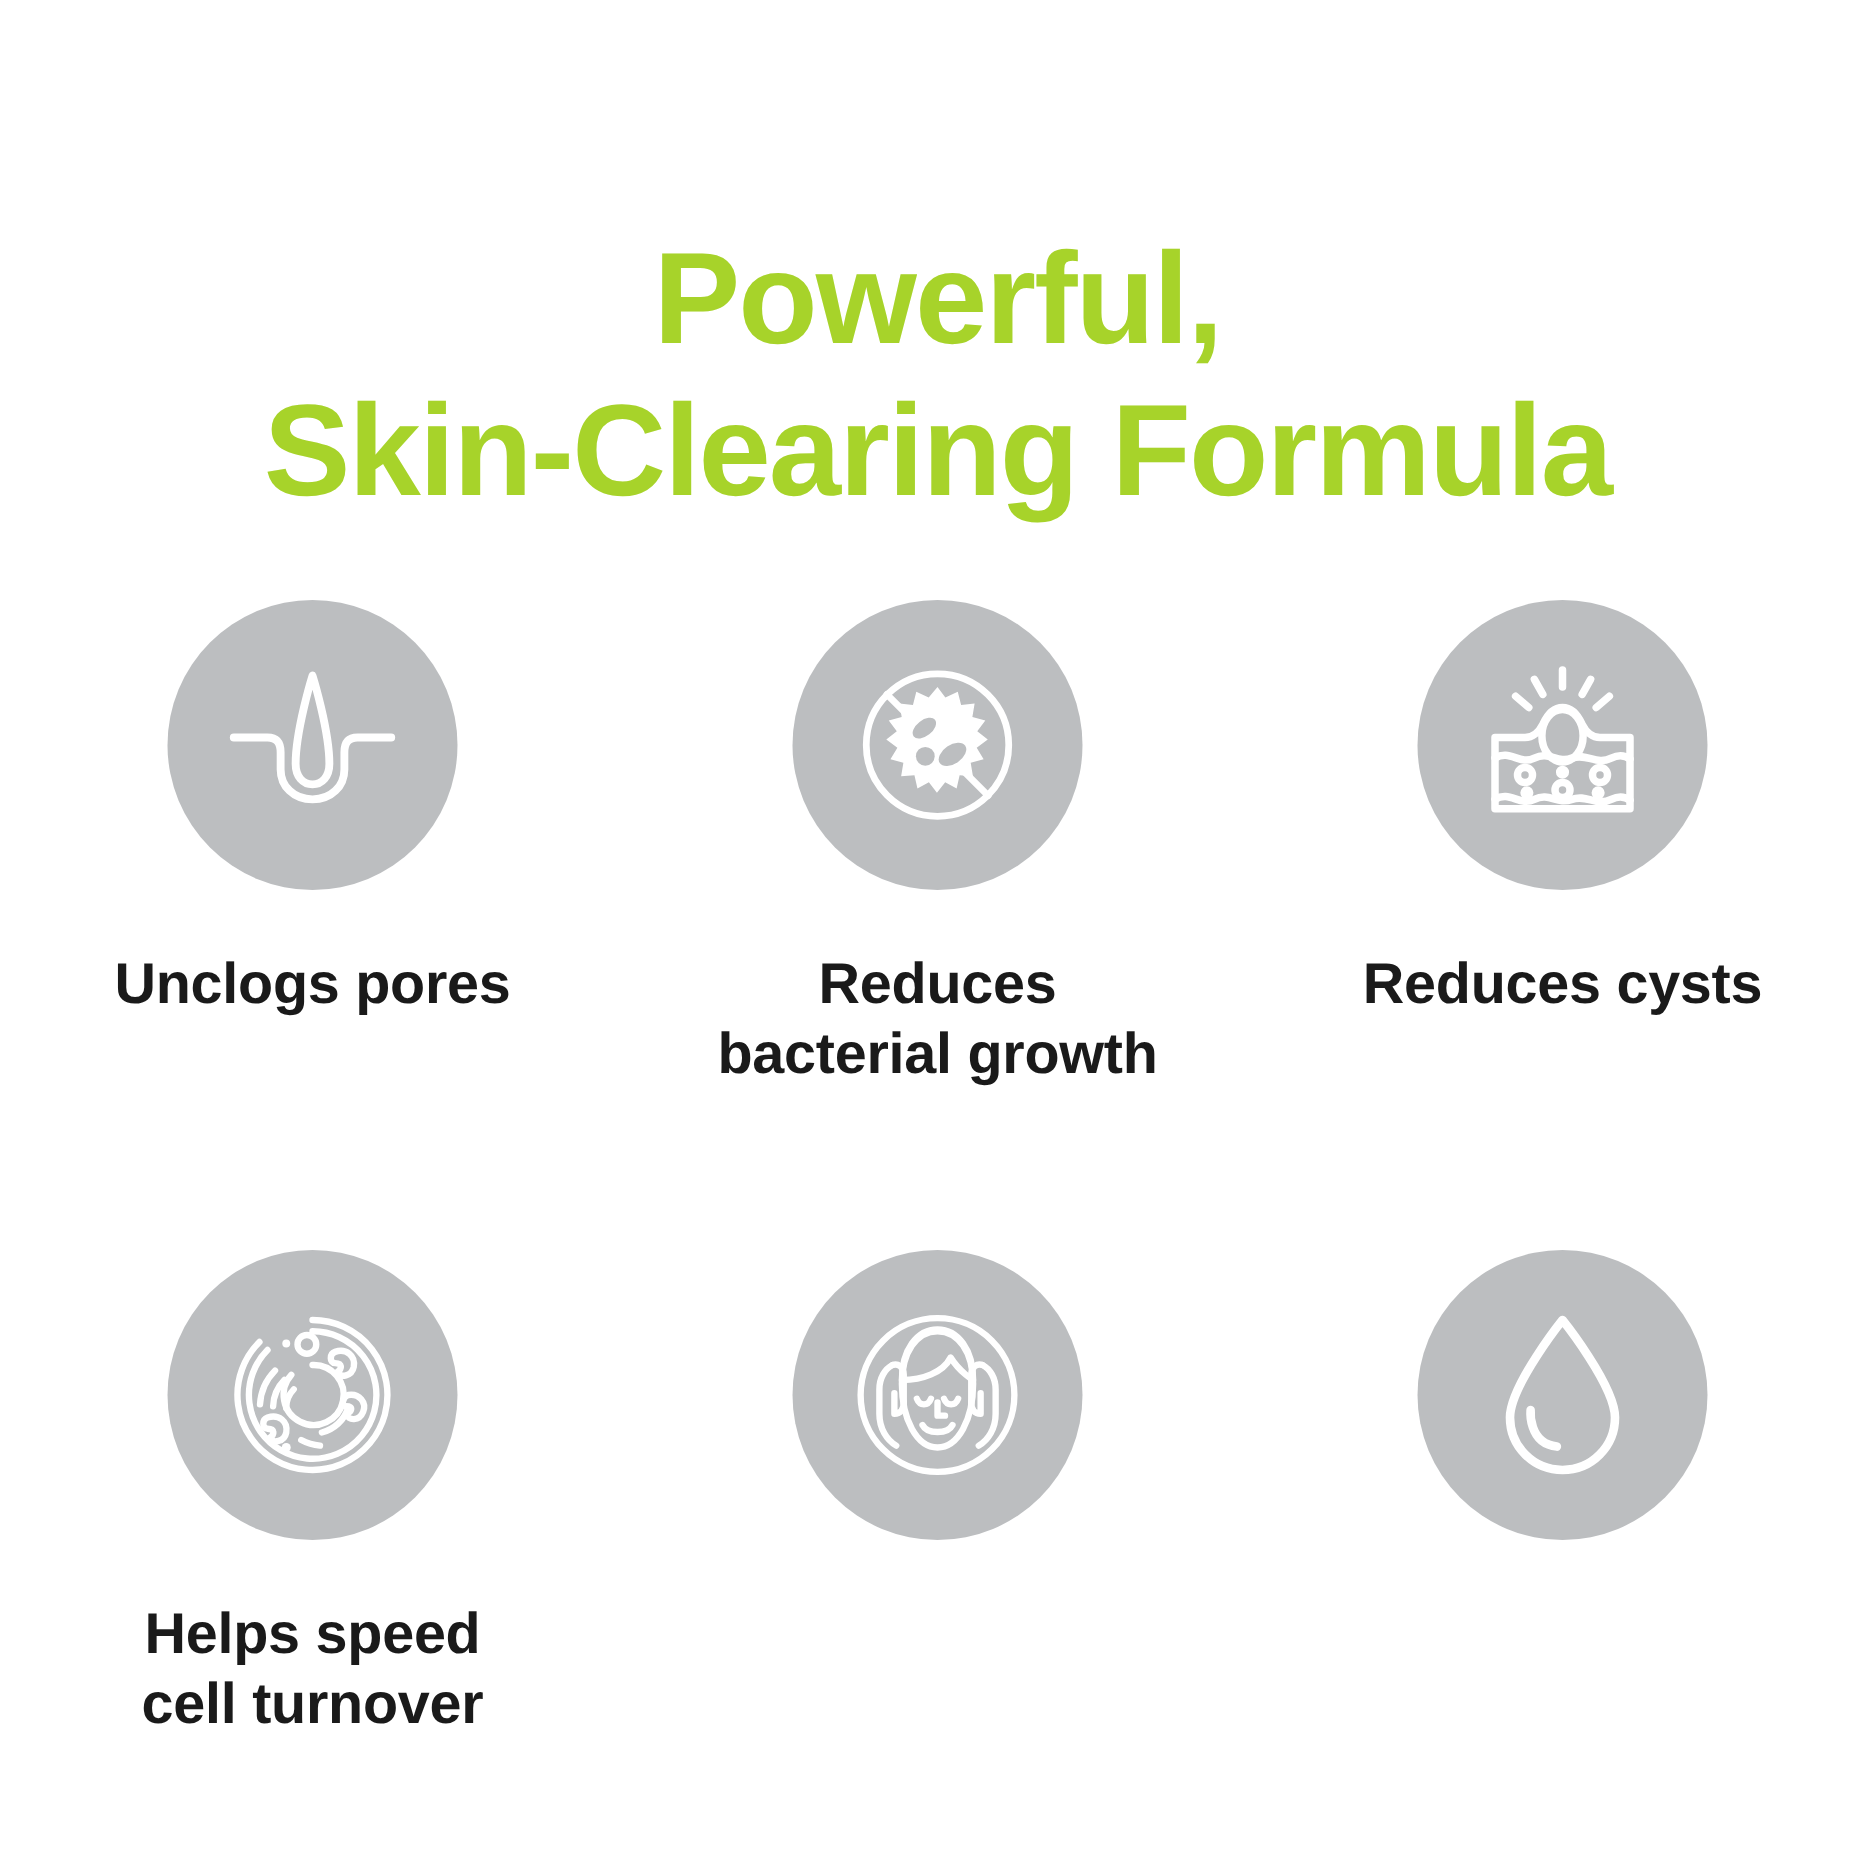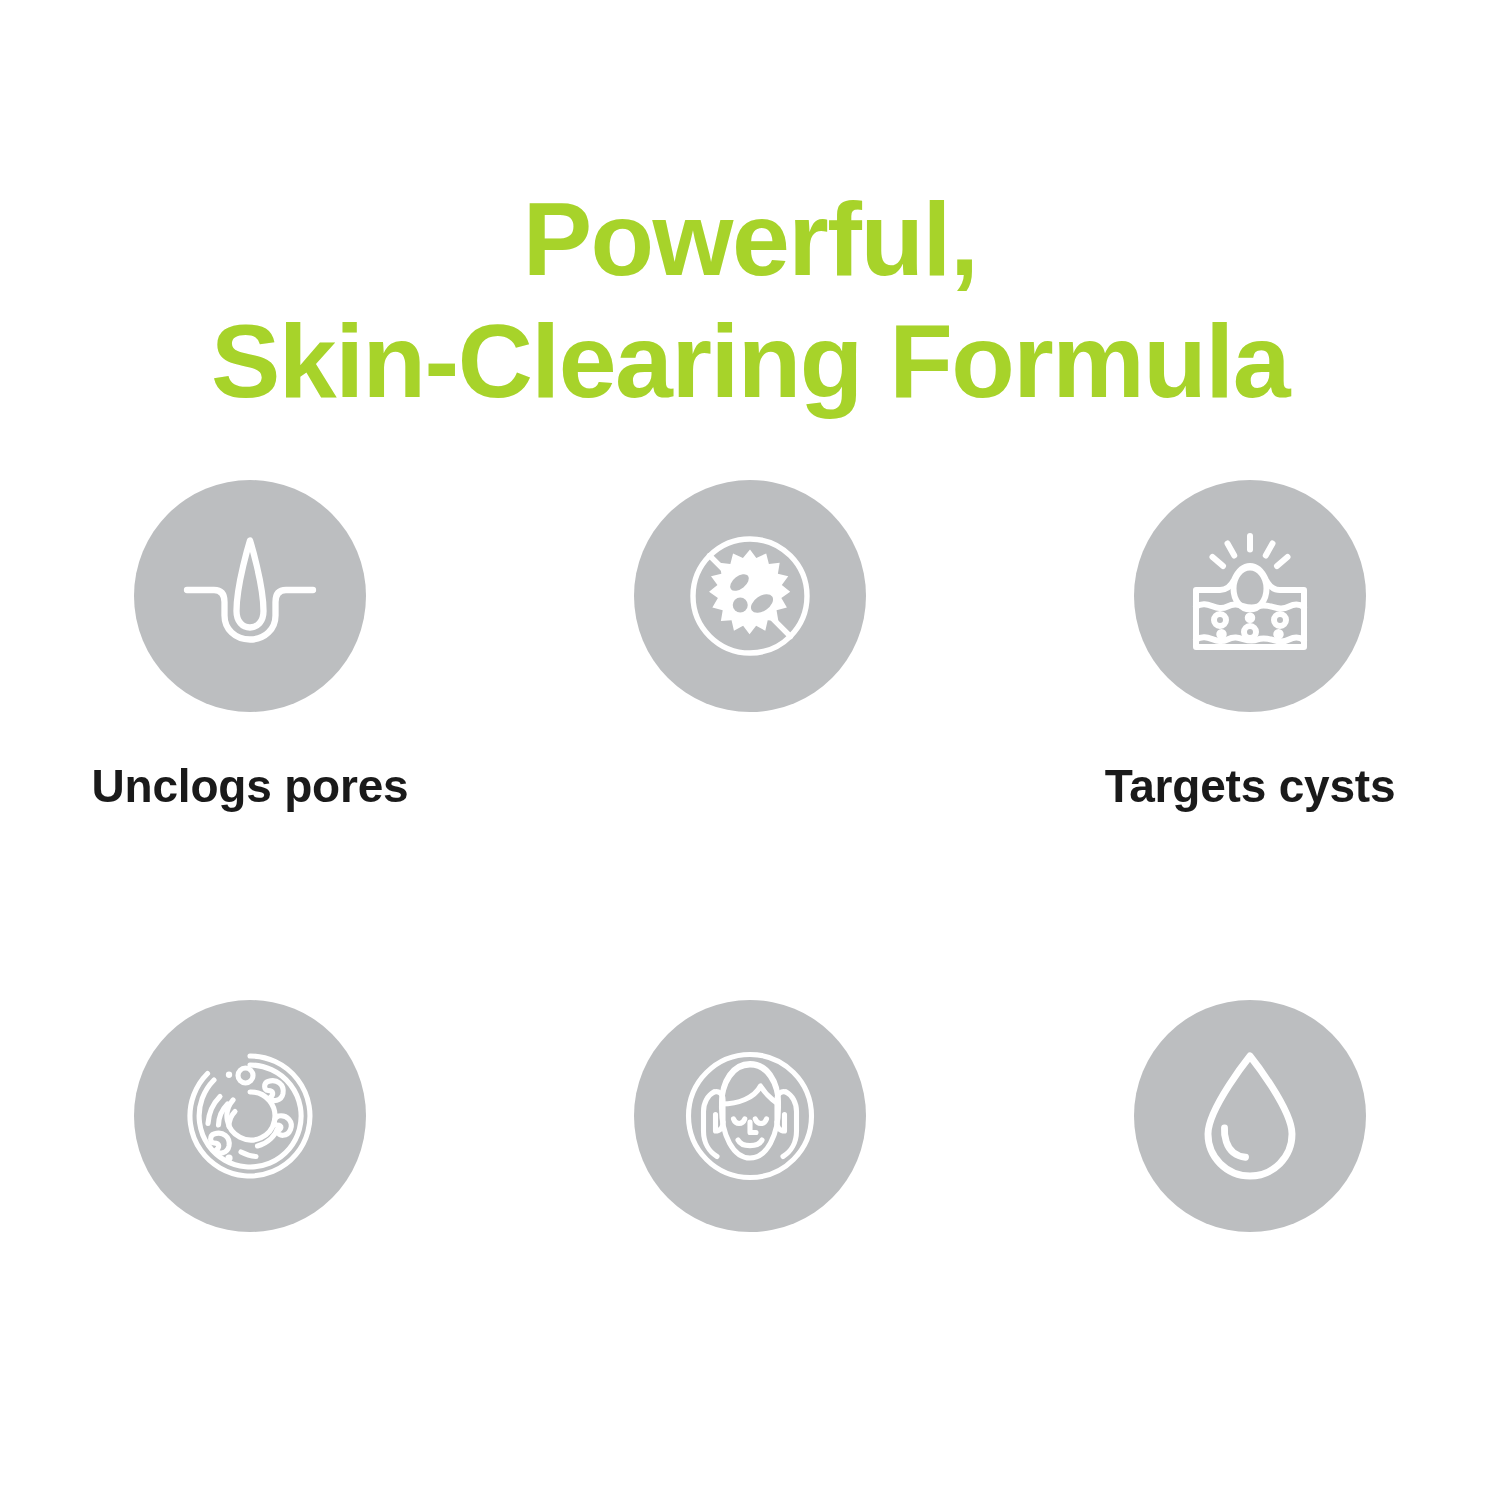--- a/index.html
+++ b/index.html
@@ -124,20 +124,22 @@
                      L24.9 57.6 L28.6 51.4 L22.7 47.1 L28.3 42.7 L24 36.9 L30.9 35.1 L29.7 27.9
                      L36.9 28.6 L38.7 21.6 L45.3 24.6 Z"></path>
           </g>
           <g fill="#BCBEC0">
             <ellipse cx="43" cy="41" rx="7.2" ry="4.2" transform="rotate(-38 43 41)"></ellipse>
             <ellipse cx="58" cy="55" rx="8.2" ry="5" transform="rotate(-34 58 55)"></ellipse>
             <circle cx="43.5" cy="56" r="5"></circle>
           </g>
         </svg>
       </div>
+      <div class="caption">Reduces
+bacterial growth</div>
     </div>
 
     <div class="cell">
       <div class="icon-circle">
         <svg viewBox="0 0 100 100" fill="none" stroke="#ffffff" stroke-width="4" stroke-linecap="round" stroke-linejoin="round" aria-hidden="true">
 
           <line x1="50" y1="10" x2="50" y2="19"></line>
           <line x1="35" y1="15" x2="39.5" y2="23"></line>
           <line x1="65" y1="15" x2="60.5" y2="23"></line>
           <line x1="25" y1="24" x2="32" y2="30"></line>
@@ -152,21 +154,21 @@
           <path d="M14 79 C22 74 27 83 35 79 C43 75 47 82 55 79 C63 76 68 83 76 79 C81 76.5 84 78 86 79.5"></path>
 
           <circle cx="30" cy="66" r="4"></circle>
           <circle cx="70" cy="66" r="4"></circle>
           <circle cx="50" cy="74" r="4"></circle>
           <circle cx="50" cy="64.5" r="1.5" fill="#ffffff"></circle>
           <circle cx="31" cy="75.5" r="1.5" fill="#ffffff"></circle>
           <circle cx="69" cy="75.5" r="1.5" fill="#ffffff"></circle>
         </svg>
       </div>
-      <div class="caption">Targets cysts</div>
+      <div class="caption">Reduces cysts</div>
     </div>
 
     <div class="cell">
       <div class="icon-circle">
         <svg viewBox="0 0 100 100" fill="none" stroke="#ffffff" stroke-width="3.4" stroke-linecap="round" stroke-linejoin="round" aria-hidden="true">
 
           <path d="M50 10 A40 40 0 1 1 21.7 21.7"></path>
 
           <path d="M50 16 A34 34 0 1 1 26 26"></path>
 
@@ -180,20 +182,22 @@
 
           <path d="M62 27 C68 25 73 29 72 35 C71 40 65 41 63 38 C66 36 66 33 62 33 C59 33 59 28 62 27 Z"></path>
           <path d="M69 50 C75 49 79 54 77 59 C75 64 69 64 68 60 C71 59 72 56 68 56 C65 56 66 51 69 50 Z"></path>
           <path d="M26 62 C32 60 37 64 36 70 C35 75 29 76 27 73 C30 71 30 68 26 68 C23 68 23 63 26 62 Z"></path>
 
           <circle cx="47" cy="23" r="5"></circle>
           <circle cx="36" cy="22.5" r="2.1" fill="#ffffff" stroke="none"></circle>
           <circle cx="36" cy="78" r="2.4" fill="#ffffff" stroke="none"></circle>
         </svg>
       </div>
+      <div class="caption">Helps speed
+cell turnover</div>
     </div>
 
     <div class="cell">
       <div class="icon-circle">
         <svg viewBox="0 0 100 100" fill="none" stroke="#ffffff" stroke-width="3.4" stroke-linecap="round" stroke-linejoin="round" aria-hidden="true">
           <circle cx="50" cy="50" r="41"></circle>
 
           <path d="M31 44 C31 27 39 16 50 16 C61 16 69 27 69 44 C69 63 61 78 50 78 C39 78 31 63 31 44 Z"></path>
 
           <path d="M31 42 C31 26 39 15 50 15 C61 15 69 26 69 42 C69 42 62 38 57 30 C53 38 42 42 31 42 Z"></path>

